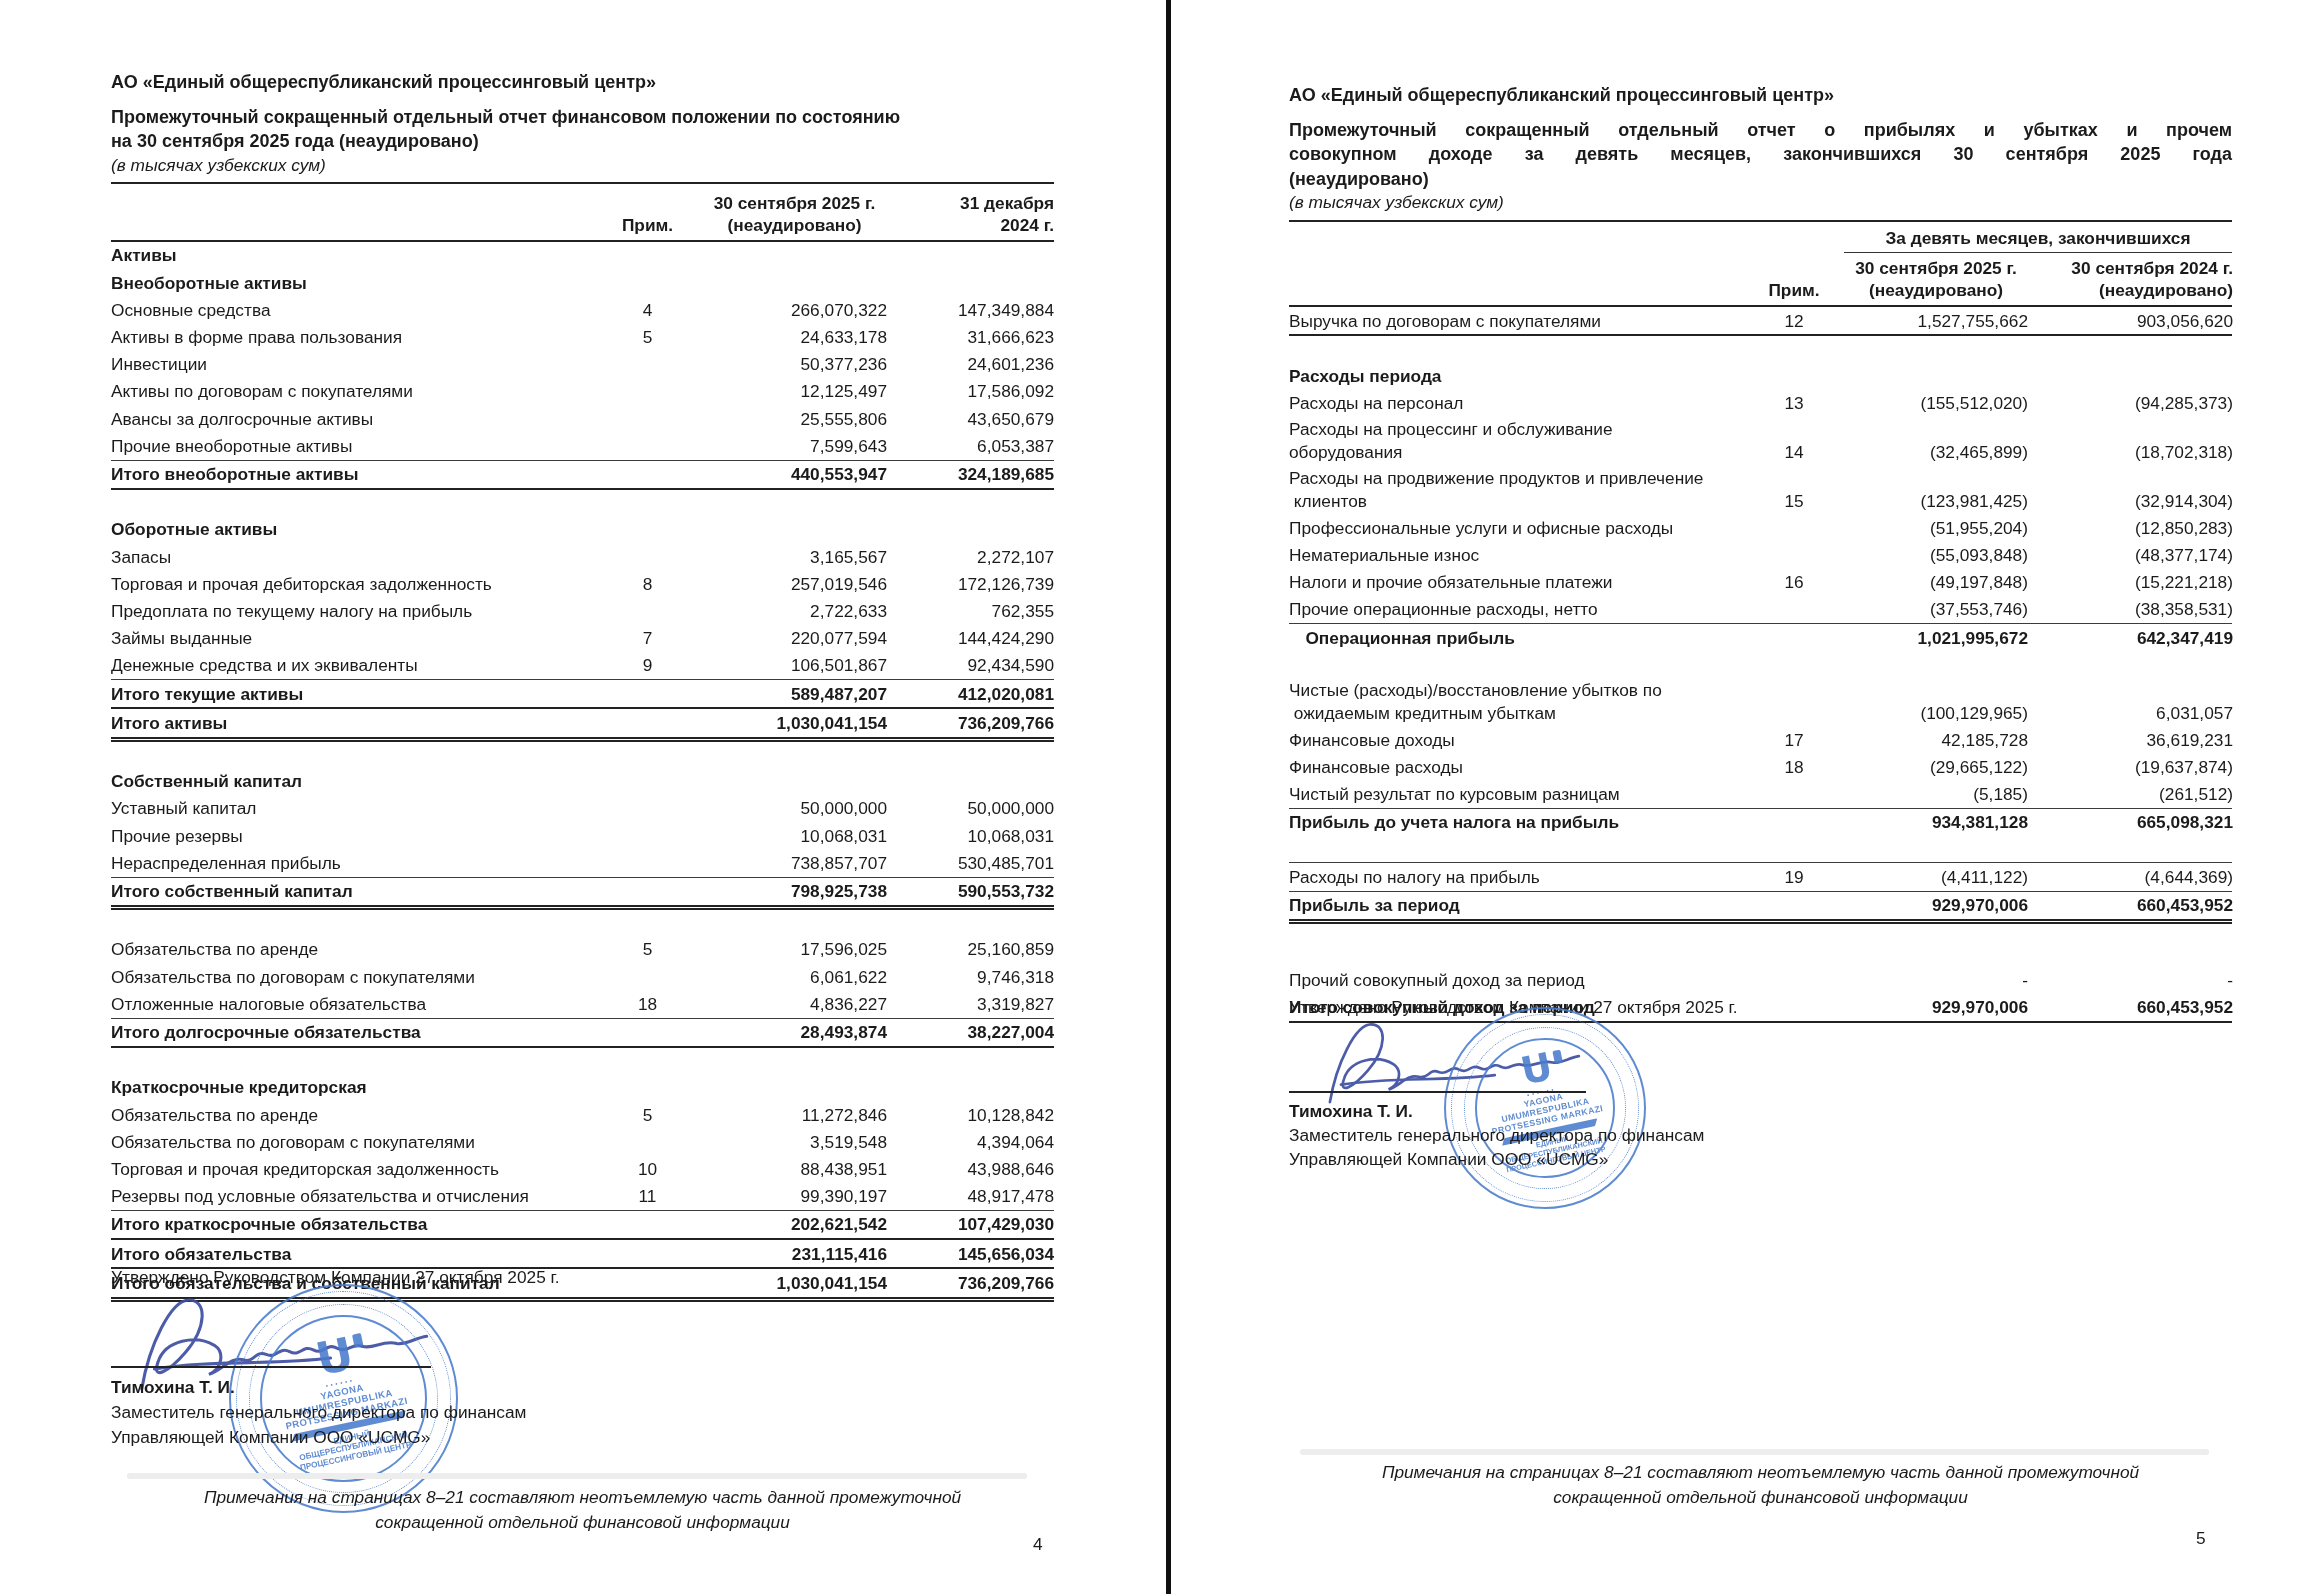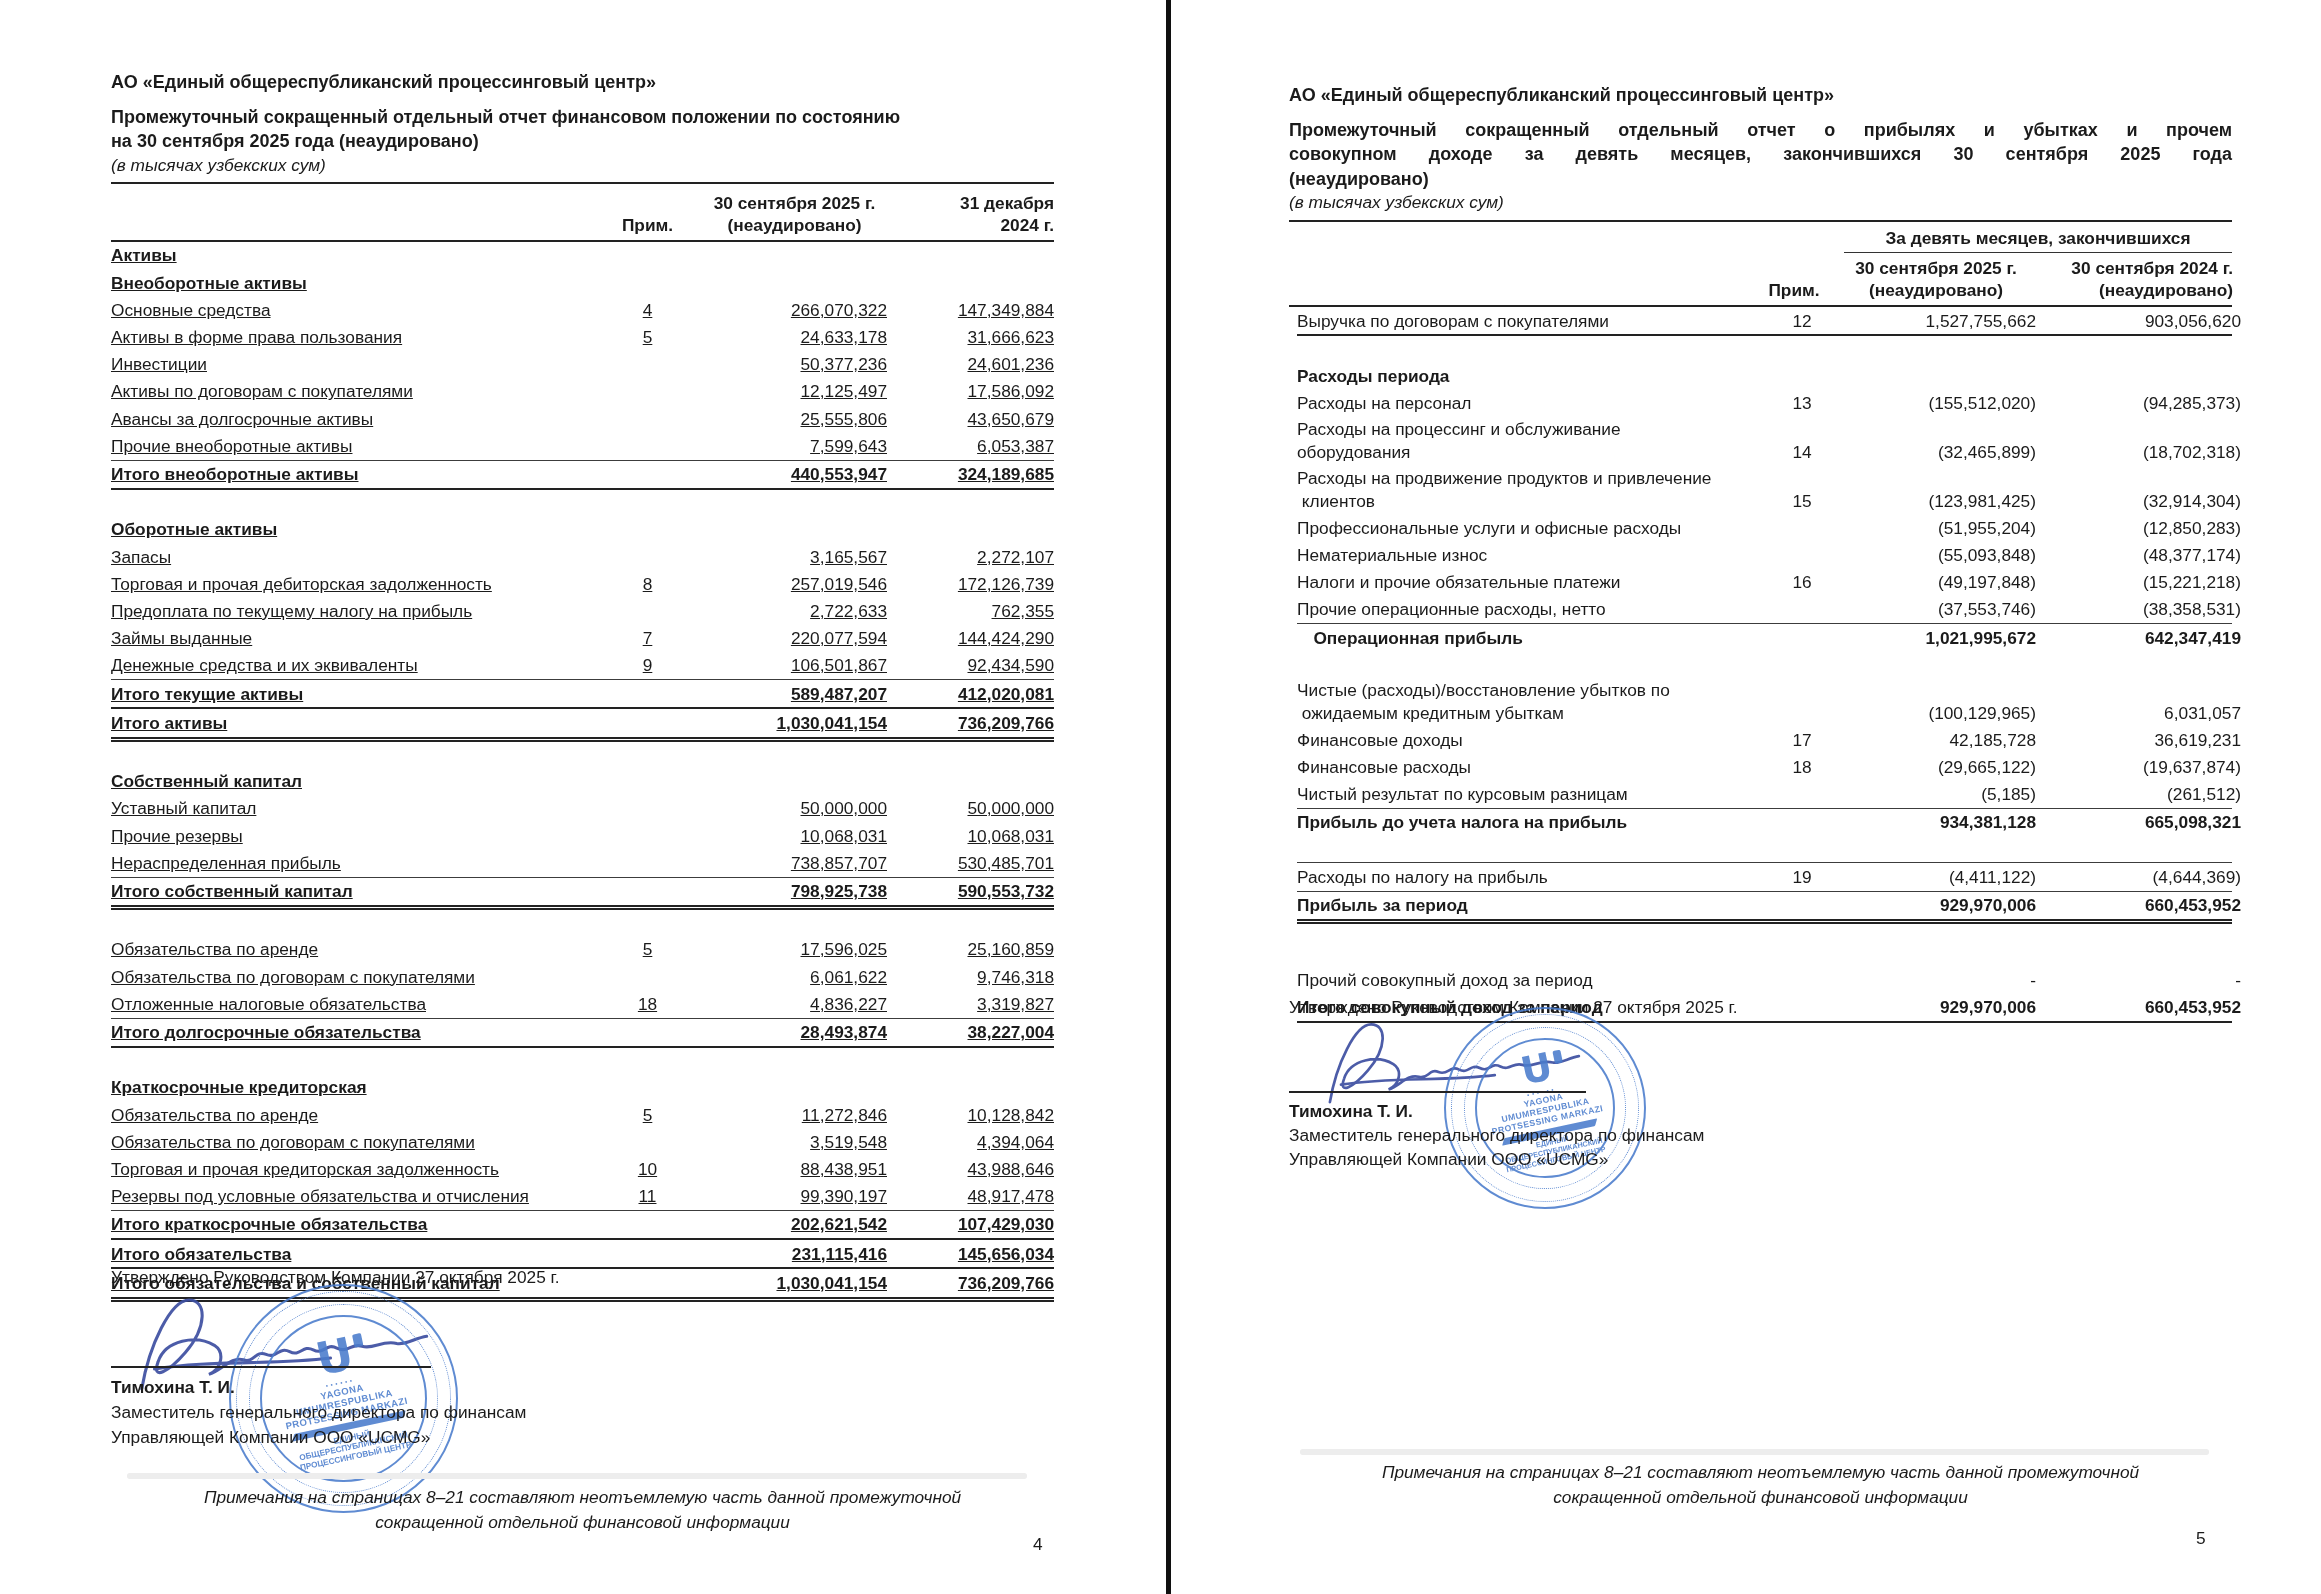--- a/index.html
+++ b/index.html
@@ -14,22 +14,22 @@
   .divider{position:absolute;left:1166px;top:0;width:4.5px;height:1595px;background:#101010;}
 
   .company{font-weight:bold;font-size:18px;line-height:22px;}
   .subtitle{font-weight:bold;font-size:18px;line-height:24.5px;margin-top:11.8px;}
   .just{text-align:justify;text-align-last:justify;}
   .units{font-style:italic;font-size:17.3px;line-height:23px;}
 
   
   .ftable{margin-top:5.5px;border-top:2.3px solid #222;}
   .trow{display:grid;align-items:end;min-height:24.5px;padding:0.9px 0 1.8px;}
-  .t-left .trow{grid-template-columns:482px 109px 185px 167px;text-decoration:underline;}
-  .t-right .trow{grid-template-columns:455px 100px 184px 205px;margin-left:8px;}
+  .t-left .trow{grid-template-columns:482px 109px 185px 167px;}
+  .t-right .trow{grid-template-columns:455px 100px 184px 205px;}
   .c{min-height:0.9px;}
   .label{white-space:pre-line;}
   .note{text-align:center;}
   .v1,.v2{text-align:right;}
   .section .label{font-weight:bold;}
   .bold{font-weight:bold;}
   .indent .label{padding-left:16.4px;}
   .lb{border-bottom:1.8px solid #3c3c3c;}
   .lb2{border-bottom:2.7px solid #222;}
   .lb3{border-bottom:5.5px double #222;}

